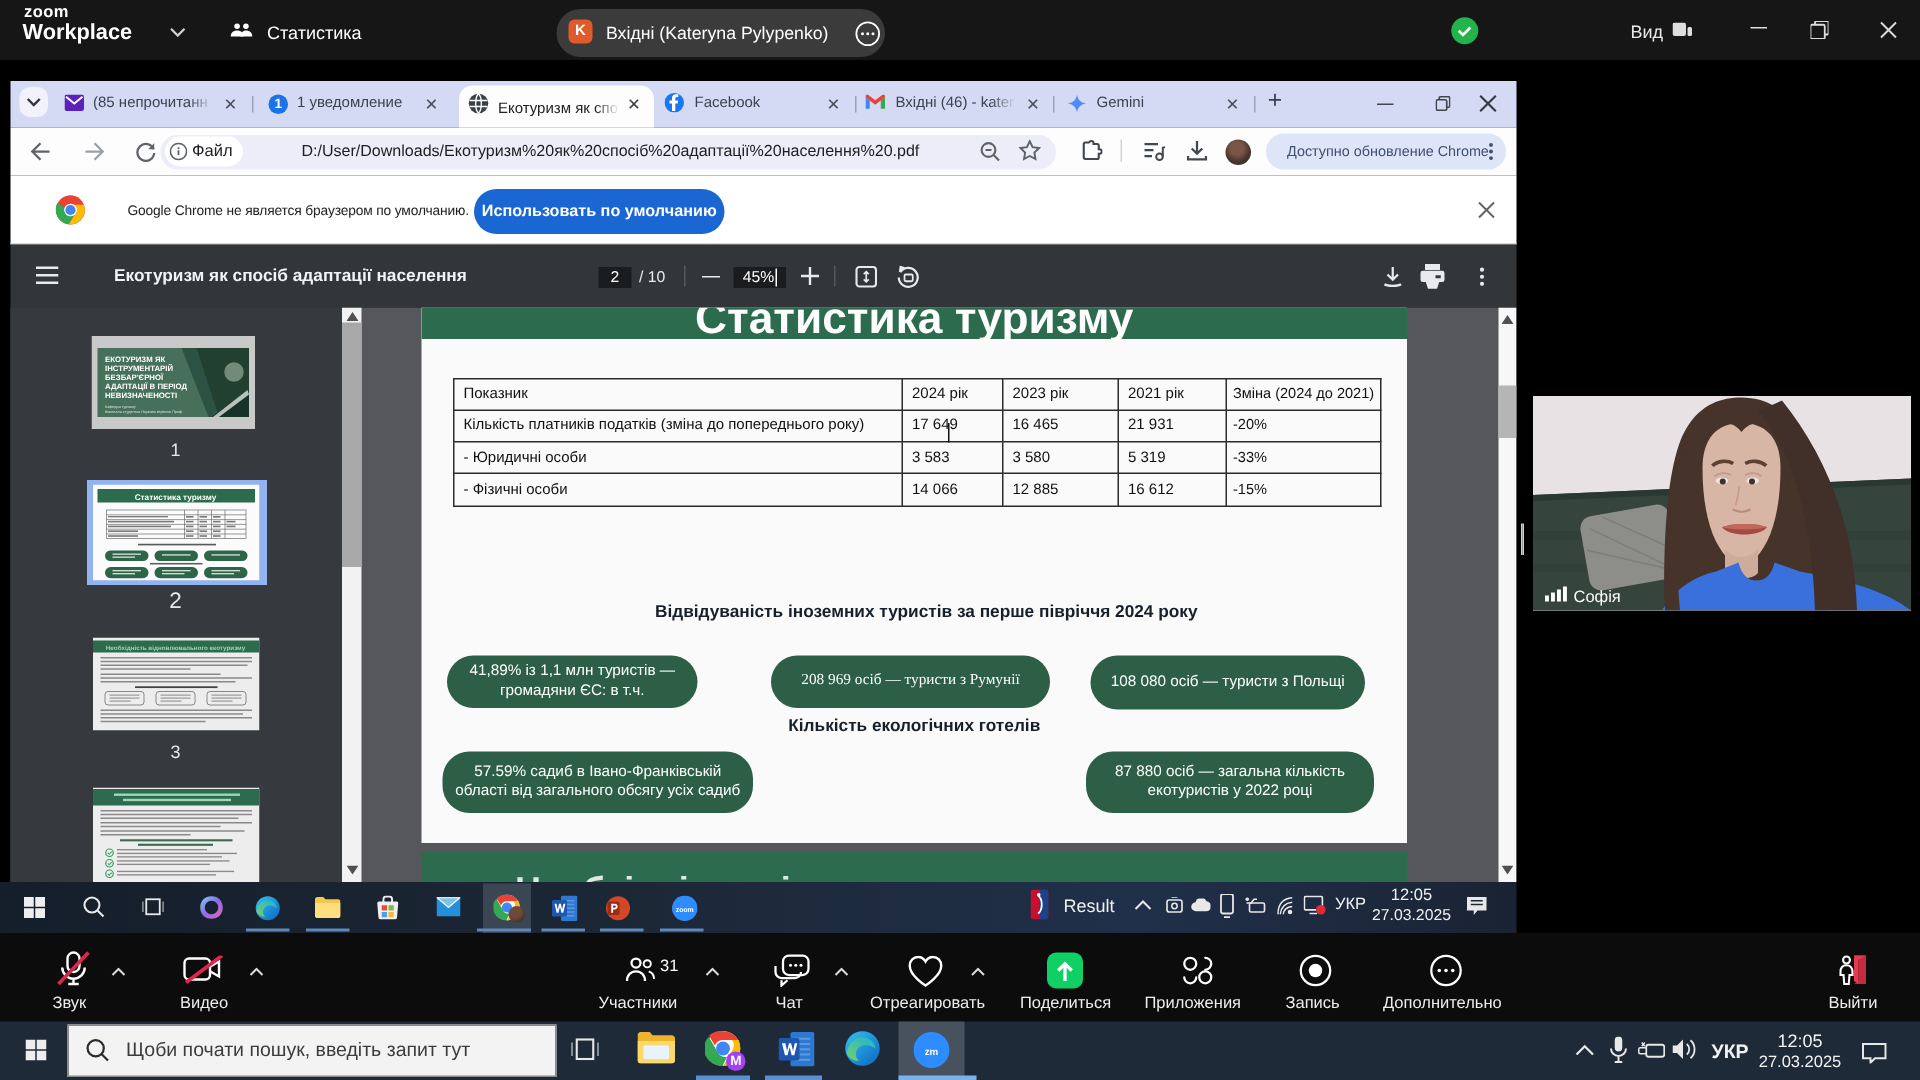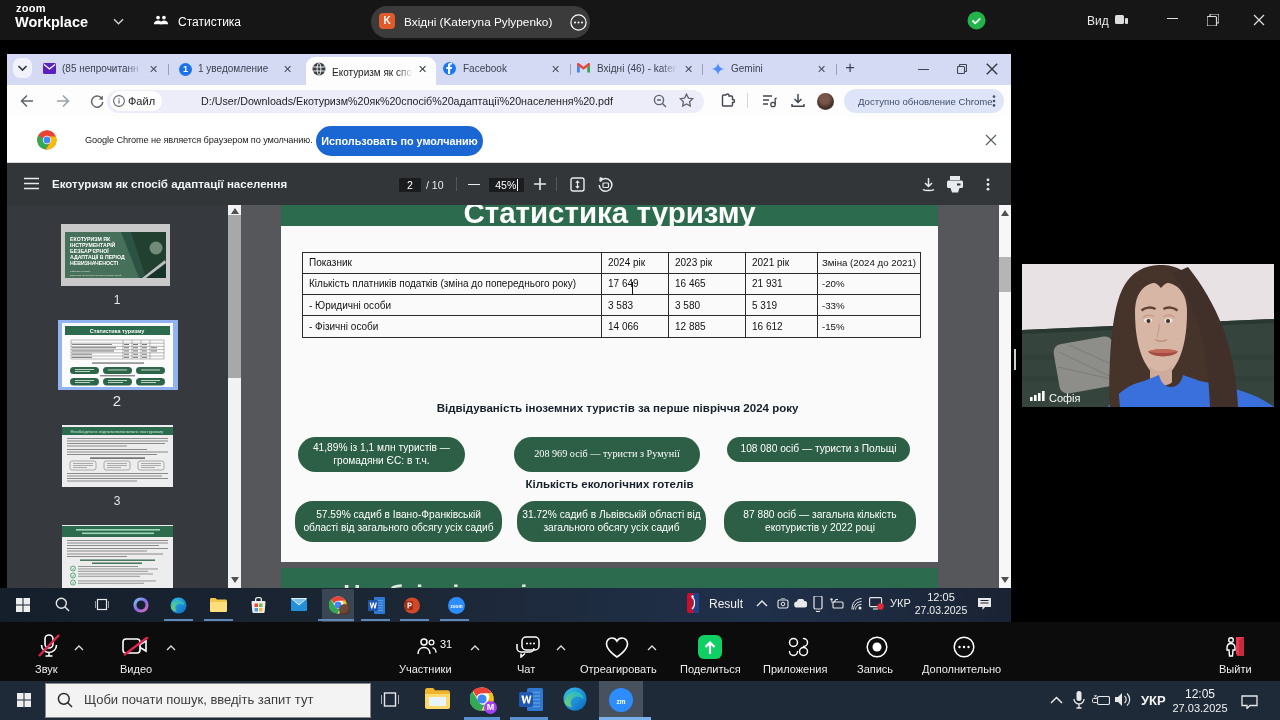--- a/index.html
+++ b/index.html
@@ -204,21 +204,21 @@
   <div class="abs" style="left:85px;top:134.5px;font-size:9.2px;color:#202124;letter-spacing:-0.1px;">Google Chrome не является браузером по умолчанию.</div>
   <div class="abs" style="left:316px;top:126px;width:167px;height:30px;background:#1a67d3;border-radius:15px;color:#fff;font-size:10.8px;font-weight:bold;text-align:center;line-height:30px;">Использовать по умолчанию</div>
   <svg class="abs" style="left:985px;top:134px" width="12" height="12" viewBox="0 0 12 12">
       <path d="M1 1l10 10M11 1L1 11" stroke="#5f6368" stroke-width="1.3"></path>
     </svg>
 
   <div class="abs" id="pdfbar"></div>
   <svg class="abs" style="left:24px;top:177px" width="15" height="13" viewBox="0 0 15 13">
       <path d="M0 1.5h15M0 6.5h15M0 11.5h15" stroke="#e8eaed" stroke-width="1.7"></path>
     </svg>
-  <div class="abs" style="left:52px;top:178px;font-size:11.5px;font-weight:bold;color:#f1f3f4;">Екотуризм як спосіб адаптації населення</div>
+  <div class="abs" style="left:76px;top:178px;font-size:11.5px;font-weight:bold;color:#f1f3f4;">Екотуризм як спосіб адаптації населення</div>
   <div class="abs" style="left:399px;top:177.5px;width:22px;height:14px;background:#1a1c1e;color:#fff;font-size:10.5px;text-align:center;line-height:14px;">2</div>
   <div class="abs" style="left:426px;top:179px;font-size:10.5px;color:#e8eaed;">/ 10</div>
   <div class="abs" style="left:456px;top:177px;width:1px;height:14px;background:#55585c;"></div>
   <div class="abs" style="left:468px;top:183.5px;width:12px;height:1.6px;background:#e8eaed;"></div>
   <div class="abs" style="left:489px;top:177.5px;width:35px;height:14px;background:#1a1c1e;color:#fff;font-size:10.5px;text-align:center;line-height:14px;">45%<span style="border-left:1px solid #fff;margin-left:0.5px;"></span></div>
   <svg class="abs" style="left:534px;top:178px" width="12" height="12" viewBox="0 0 12 12">
       <path d="M6 0v12M0 6h12" stroke="#e8eaed" stroke-width="1.6"></path>
     </svg>
   <div class="abs" style="left:556px;top:177px;width:1px;height:14px;background:#55585c;"></div>
   <svg class="abs" style="left:570px;top:177px" width="15" height="15" viewBox="0 0 15 15">
@@ -445,29 +445,26 @@
       </tbody>
         </table>
       <div class="abs" style="left:351px;top:77px;width:1.2px;height:13px;background:#111;"></div>
       <div class="abs phead" style="top:197px;padding-left:16px;">Відвідуваність іноземних туристів за перше півріччя 2024 року</div>
       <div class="abs pill" style="left:17px;top:232px;width:167px;height:35px;">
           <span>41,89% із 1,1 млн туристів  —<br>громадяни ЄС: в т.ч.</span>
         </div>
       <div class="abs pill" style="left:233px;top:232px;width:186px;height:35px;font-family:Liberation Serif, serif;">
           <span>208 969 осіб — туристи з Румунії</span>
         </div>
-      <div class="abs pill" style="left:446px;top:232px;width:183px;height:25px;">
+      <div class="abs pill" style="left:446px;top:232px;width:183px;height:36px;">
           <span>108 080 осіб — туристи з Польщі</span>
         </div>
       <div class="abs phead" style="top:273px;">Кількість екологічних готелів</div>
       <div class="abs pill" style="left:14px;top:296px;width:207px;height:41px;">
           <span>57.59% садиб в Івано-Франківській<br>області від загального обсягу усіх садиб</span>
-        </div>
-      <div class="abs pill" style="left:236px;top:296px;width:189px;height:41px;">
-          <span>31.72% садиб в Львівській області від<br>загального обсягу усіх садиб</span>
         </div>
       <div class="abs pill" style="left:443px;top:296px;width:192px;height:41px;">
           <span>87 880 осіб — загальна кількість<br>екотуристів у 2022 році</span>
         </div>
     </div>
 
     <div class="abs" style="left:274px;top:363px;width:657px;height:20px;background:#2d6b4e;overflow:hidden;">
       <div class="abs" style="left:0;top:11.5px;width:657px;text-align:center;font-size:24px;font-weight:bold;color:#dfe9e2;">Необхідність відновлювального екотуризму</div>
     </div>
 

